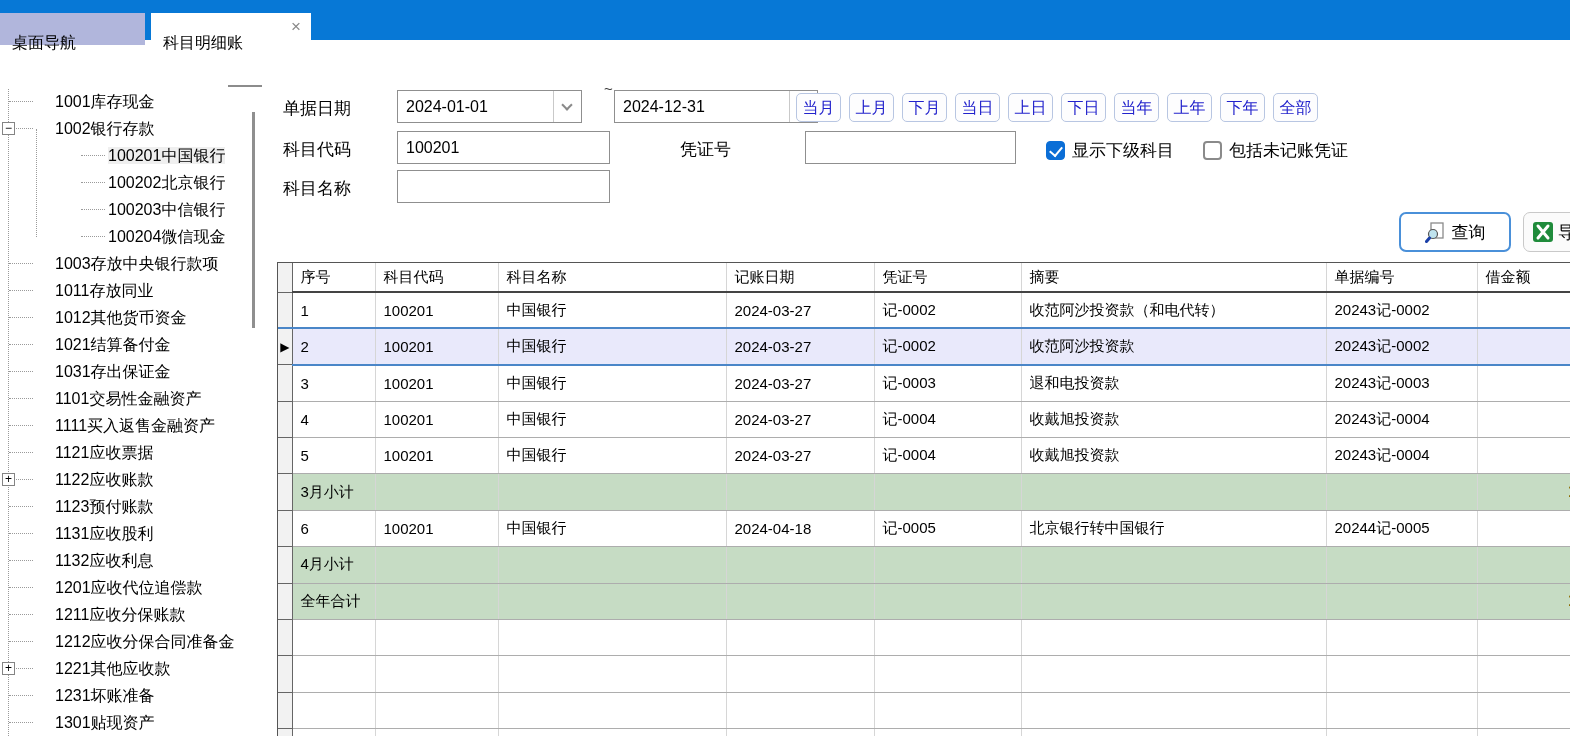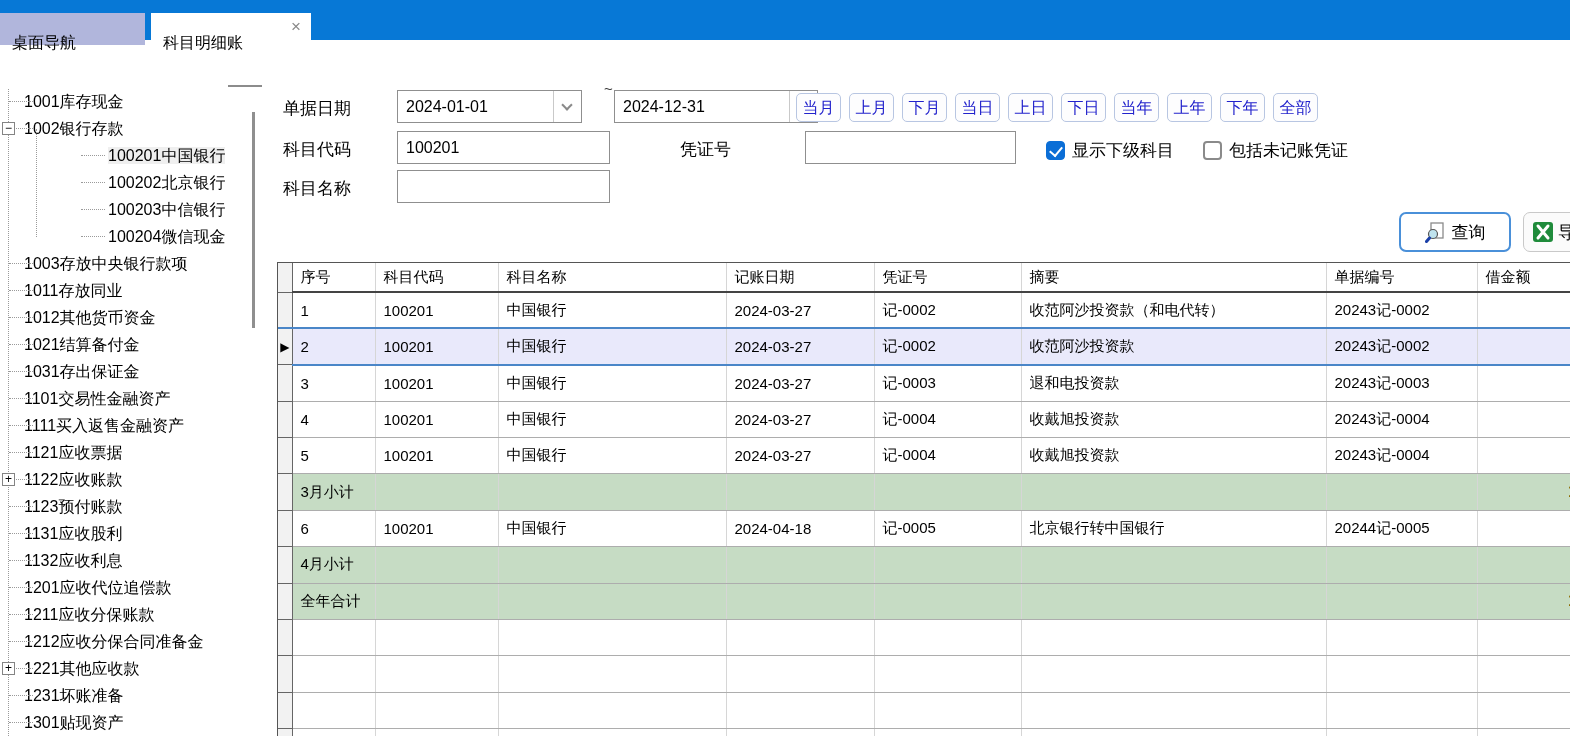--- a/index.html
+++ b/index.html
@@ -13,21 +13,21 @@
          padding:16px 12px; cursor:default; }
   .tab-inactive { left:0; width:145px; background:#b1b6dc; }
   .tab-active { left:151px; width:160px; background:#ffffff; }
   .tab-close { position:absolute; right:10px; top:0; color:#8a8a8a; font-size:17px; line-height:27px; }
 
   
   .tree { position:absolute; left:0; top:88px; width:246px; height:648px; overflow:hidden; }
   .tree::before { content:''; position:absolute; left:8px; top:-4px; bottom:0;
                   border-left:1px dotted #9a9a9a; }
   .titem { position:relative; height:27px; line-height:27px; white-space:nowrap; font-size:16px; }
-  .lvl1 { padding-left:24px; }
+  .lvl1 { padding-left:55px; }
   .lvl2 { padding-left:64px;margin-left:44px; }
   .lvl1::before { content:''; position:absolute; left:9px; top:13px; width:24px;
                   border-top:1px dotted #9a9a9a; }
   .lvl2::before { content:''; position:absolute; left:37px; top:13px; width:24px;
                   border-top:1px dotted #9a9a9a; }
   .tchildren { position:relative; }
   .tchildren::before { content:''; position:absolute; left:36px; top:-13px; bottom:13px;
                        border-left:1px dotted #9a9a9a; }
   .ebox { position:absolute; left:2px; top:7px; width:13px; height:13px; background:#fff;
           border:1px solid #848484; line-height:11px; text-align:center; font-size:12px; z-index:2; }

